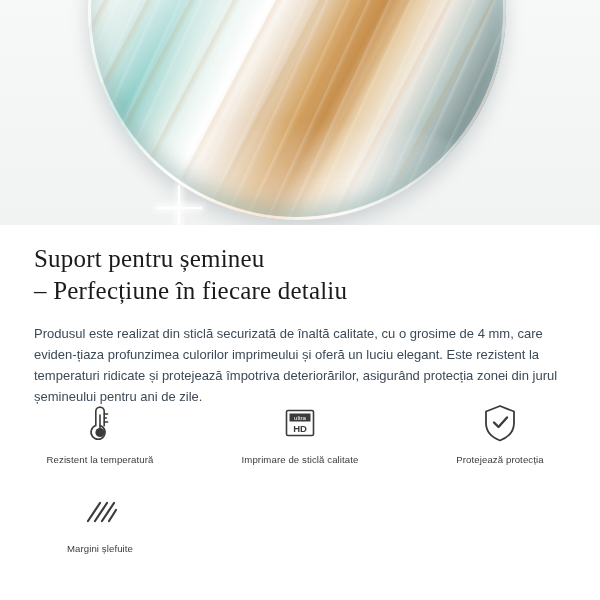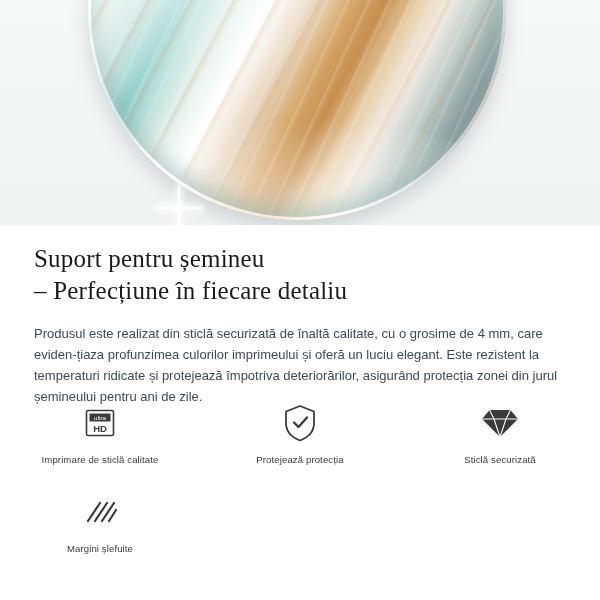--- a/index.html
+++ b/index.html
@@ -171,20 +171,32 @@
   <div class="content">
     <h1 class="headline">
       <span>Suport pentru șemineu</span>
       <span class="line2">– Perfecțiune în fiecare detaliu</span>
     </h1>
     <p class="paragraph">Produsul este realizat din sticlă securizată de înaltă calitate, cu o grosime de 4 mm, care eviden-țiaza profunzimea culorilor imprimeului și oferă un luciu elegant. Este rezistent la temperaturi ridicate și protejează împotriva deteriorărilor, asigurând protecția zonei din jurul șemineului pentru ani de zile.</p>
   </div>
 
   <div class="features">
 
+    <div class="feature">
+      <div class="feature-icon">
+        <svg width="30" height="40" viewBox="0 0 30 40" fill="none" stroke="#3b3b3b" stroke-width="1.6">
+          <path d="M15 4.2c-2.4 0-4.2 1.8-4.2 4.2v14.2a7 7 0 104.2-0.1" stroke-linecap="round"></path>
+          <path d="M15 4.2c2.4 0 4.2 1.8 4.2 4.2v14.3" stroke-linecap="round"></path>
+          <circle cx="15" cy="29.5" r="4.6" fill="#3b3b3b" stroke="none"></circle>
+          <path d="M15 12v14" stroke-width="1.6" stroke-linecap="round"></path>
+          <path d="M19.2 11h3.4M19.2 15h2.2M19.2 19h3.4" stroke-linecap="round"></path>
+        </svg>
+      </div>
+      <div class="feature-label">Rezistent la temperatură</div>
+    </div>
 
     <div class="feature">
       <div class="feature-icon">
         <svg width="40" height="40" viewBox="0 0 40 40">
           <rect x="6.5" y="7.5" width="27" height="25" rx="1.5" fill="none" stroke="#3b3b3b" stroke-width="1.6"></rect>
           <rect x="9.5" y="10.5" width="21" height="8" fill="#3b3b3b"></rect>
           <text x="20" y="17" font-family="Liberation Sans, sans-serif" font-size="6.2" fill="#ffffff" text-anchor="middle">ultra</text>
           <text x="20" y="29" font-family="Liberation Sans, sans-serif" font-size="9.5" font-weight="bold" fill="#3b3b3b" text-anchor="middle">HD</text>
         </svg>
       </div>
@@ -194,29 +206,20 @@
     <div class="feature">
       <div class="feature-icon">
         <svg width="38" height="42" viewBox="0 0 38 42">
           <path d="M19 4 L33 9.5 V21 c0 9-6.2 14.5-14 17.5 C11.2 35.5 5 30 5 21 V9.5 Z" fill="none" stroke="#3b3b3b" stroke-width="1.8" stroke-linejoin="round"></path>
           <path d="M13 20.5 l4.5 4.5 L26 15.5" fill="none" stroke="#3b3b3b" stroke-width="2.4" stroke-linecap="round" stroke-linejoin="round"></path>
         </svg>
       </div>
       <div class="feature-label">Protejează protecția</div>
     </div>
 
-    <div class="feature">
-      <div class="feature-icon">
-        <svg width="42" height="36" viewBox="0 0 42 36">
-          <path d="M10.5 5 H31.5 L39 14 L21 32 L3 14 Z" fill="#3b3b3b"></path>
-          <path d="M3 14 H39 M10.5 5 L15 14 L21 32 M31.5 5 L27 14 L21 32" fill="none" stroke="#ffffff" stroke-width="1.1"></path>
-        </svg>
-      </div>
-      <div class="feature-label">Sticlă securizată</div>
-    </div>
 
     <div class="feature">
       <div class="feature-icon">
         <svg width="40" height="34" viewBox="0 0 40 34">
           <path d="M8 26 L20 8" stroke="#3b3b3b" stroke-width="2.2" stroke-linecap="round"></path>
           <path d="M15 26 L27 8" stroke="#3b3b3b" stroke-width="2.2" stroke-linecap="round"></path>
           <path d="M22 26 L34 8" stroke="#3b3b3b" stroke-width="2.2" stroke-linecap="round"></path>
           <path d="M29 26 L36 15" stroke="#3b3b3b" stroke-width="2.2" stroke-linecap="round"></path>
         </svg>
       </div>

